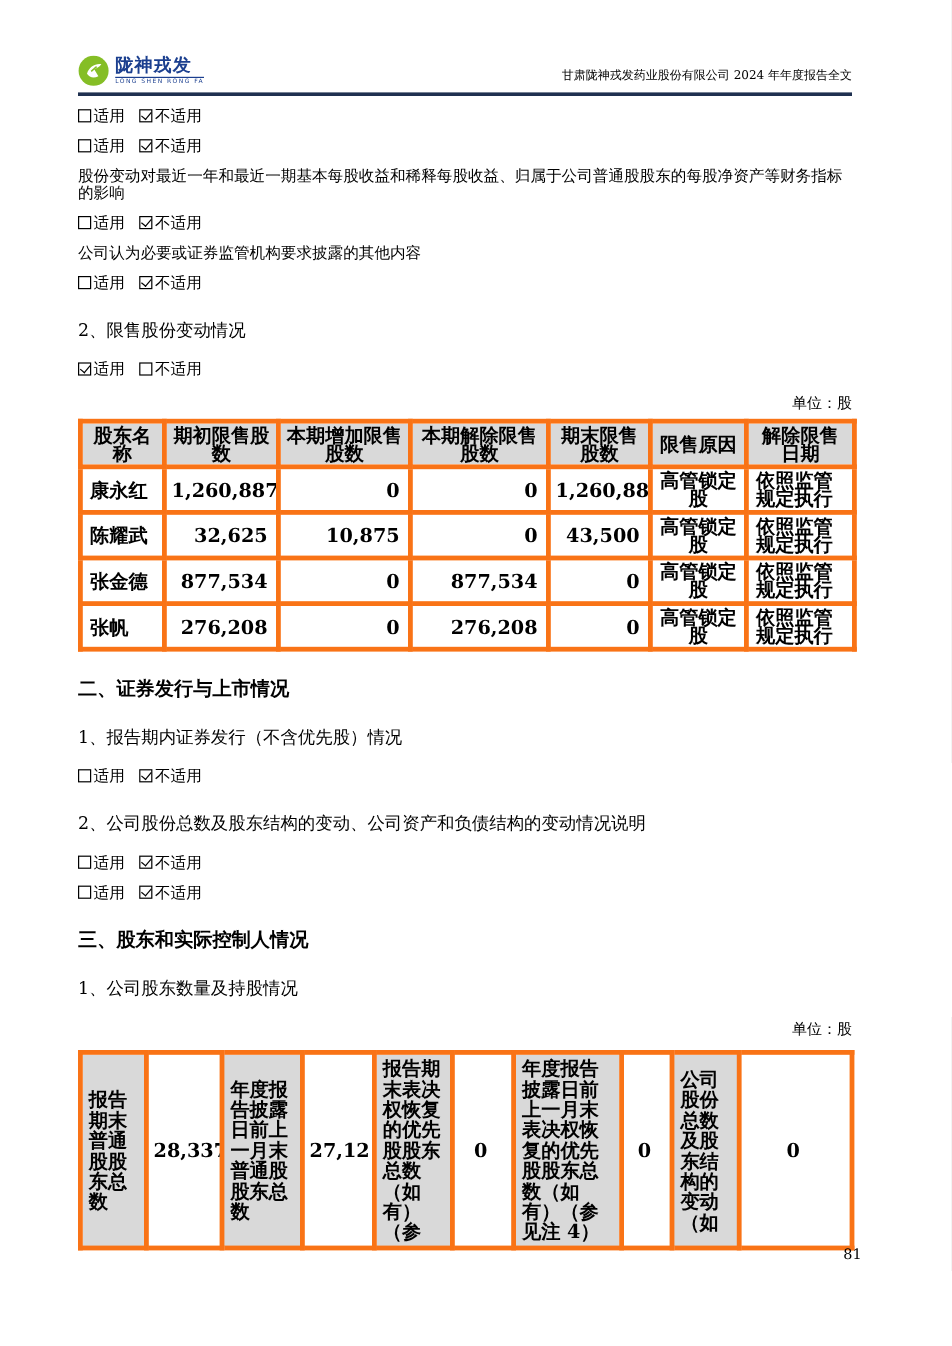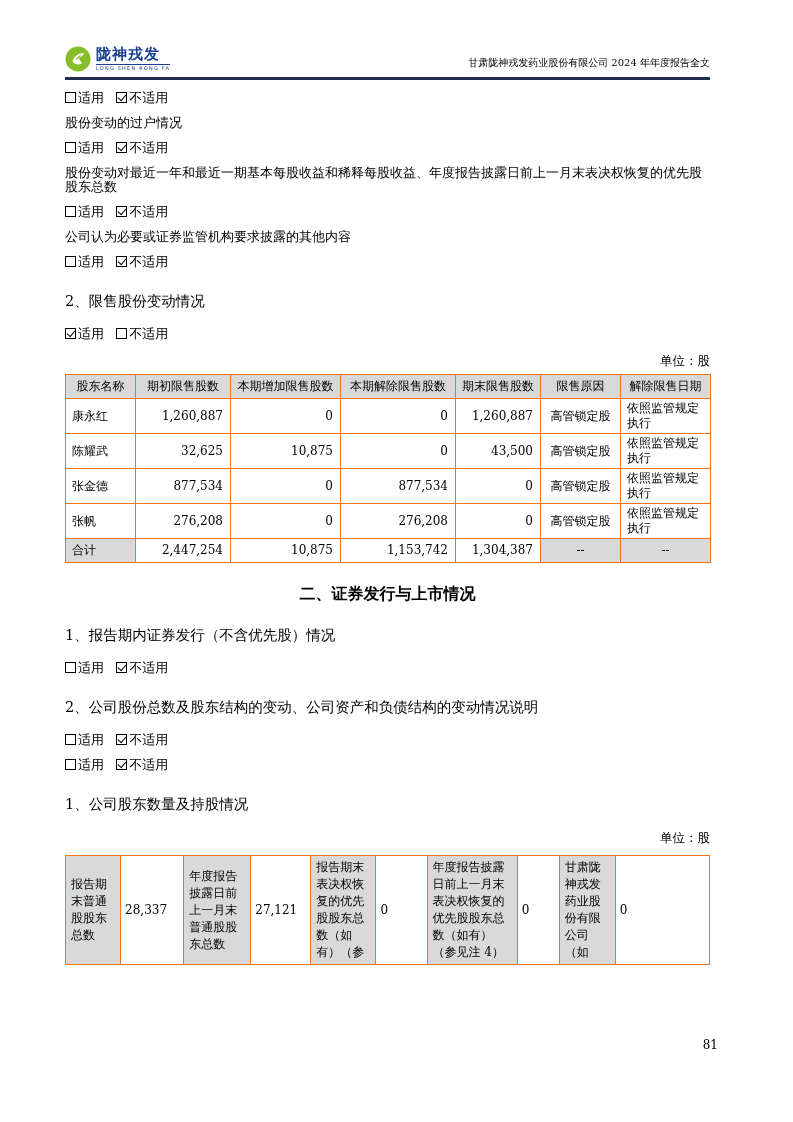--- a/index.html
+++ b/index.html
@@ -29,41 +29,41 @@
   .checkline { font-size:13px; line-height:14px; margin:11px 0; }
   .cbgroup { margin-right:8px; white-space:nowrap; }
   .cb { display:inline-block; width:11px; height:11px; border:1px solid #000;
         position:relative; vertical-align:-1px; margin-right:2px; background:#fff; }
   .cb.checked::after {
     content:""; position:absolute; left:1px; top:1px; width:7px; height:4px;
     border-left:1.6px solid #000; border-bottom:1.6px solid #000;
     transform:rotate(-50deg);
   }
   .sub-heading { font-size:14.5px; line-height:16px; margin:24px 0 18px; font-weight:normal; }
-  .sec-heading { font-size:16px;  line-height:18px; margin:22px 0 16px; font-weight:bold;text-align:center; }
+  .sec-heading { font-size:16px;  line-height:18px; margin:22px 0 16px; font-weight:bold; }
   .unit-line { font-size:12.5px; margin:12px 0 4px; text-align:right; }
 
   
   table { border-collapse:collapse; table-layout:fixed; width:100%; }
-  td, th { border:1px solid #f97316; font-size:12px; font-weight:normal;
+  td, th { border:4px solid #f97316; font-size:16px; font-weight:bold;
            padding:2px 4px; line-height:15px; overflow:hidden; }
   .t1 { margin-top:4px; }
   .t1 th { background:#d9d9d9; text-align:center; height:24px; }
   .t1 .c-name { text-align:left; padding-left:6px; }
   .t1 .c-num  { text-align:right; padding-right:7px; }
   .t1 .c-mid  { text-align:center; }
   .t1 .c-date { text-align:left; padding-left:6px; }
   .t1 tr.data-row td { height:33px; }
   .t1 tr.total-row td { height:24px; }
   .gray { background:#d9d9d9; }
 
   .t2 { margin-top:8px; }
   .t2 td { vertical-align:middle; }
   .t2 .lab { background:#d9d9d9; text-align:left; padding:3px 5px; line-height:17px; }
-  .t2 .val { text-align:left; padding-right:8px; }
+  .t2 .val { text-align:center; padding-right:8px; }
   .t2 tr td { height:106px; }
 
   .page-number { position:absolute; top:1038px; right:75px; font-size:12px; }
 </style>
 </head>
 <body>
 
 <div class="page">
   <div class="content">
 
@@ -80,28 +80,27 @@
         </div>
       </div>
       <div class="doc-title">甘肃陇神戎发药业股份有限公司 2024 年年度报告全文</div>
     </div>
 
     <p class="checkline">
       <span class="cbgroup"><span class="cb"></span><span>适用</span></span>
       <span class="cbgroup"><span class="cb checked"></span><span>不适用</span></span>
     </p>
 
-    <p class="bodyline">股份变动的过户情况</p>
-
-    <p class="checkline">
-      <span class="cbgroup"><span class="cb"></span><span>适用</span></span>
-      <span class="cbgroup"><span class="cb checked"></span><span>不适用</span></span>
-    </p>
-
-    <p class="bodyline">股份变动对最近一年和最近一期基本每股收益和稀释每股收益、年度报告披露日前上一月末表决权恢复的优先股股东总数</p>
+
+    <p class="checkline">
+      <span class="cbgroup"><span class="cb"></span><span>适用</span></span>
+      <span class="cbgroup"><span class="cb checked"></span><span>不适用</span></span>
+    </p>
+
+    <p class="bodyline">股份变动对最近一年和最近一期基本每股收益和稀释每股收益、归属于公司普通股股东的每股净资产等财务指标的影响</p>
 
     <p class="checkline">
       <span class="cbgroup"><span class="cb"></span><span>适用</span></span>
       <span class="cbgroup"><span class="cb checked"></span><span>不适用</span></span>
     </p>
 
     <p class="bodyline">公司认为必要或证券监管机构要求披露的其他内容</p>
 
     <p class="checkline">
       <span class="cbgroup"><span class="cb"></span><span>适用</span></span>
@@ -166,29 +165,20 @@
         </tr>
         <tr class="data-row">
           <td class="c-name">张帆</td>
           <td class="c-num">276,208</td>
           <td class="c-num">0</td>
           <td class="c-num">276,208</td>
           <td class="c-num">0</td>
           <td class="c-mid">高管锁定股</td>
           <td class="c-date">依照监管规定执行</td>
         </tr>
-        <tr class="total-row">
-          <td class="c-name gray">合计</td>
-          <td class="c-num">2,447,254</td>
-          <td class="c-num">10,875</td>
-          <td class="c-num">1,153,742</td>
-          <td class="c-num">1,304,387</td>
-          <td class="c-mid gray">--</td>
-          <td class="c-mid gray">--</td>
-        </tr>
       </tbody>
     </table>
 
     <h2 class="sec-heading">二、证券发行与上市情况</h2>
 
     <h3 class="sub-heading">1、报告期内证券发行（不含优先股）情况</h3>
     <p class="checkline">
       <span class="cbgroup"><span class="cb"></span><span>适用</span></span>
       <span class="cbgroup"><span class="cb checked"></span><span>不适用</span></span>
     </p>
@@ -197,20 +187,21 @@
     <p class="checkline">
       <span class="cbgroup"><span class="cb"></span><span>适用</span></span>
       <span class="cbgroup"><span class="cb checked"></span><span>不适用</span></span>
     </p>
 
     <p class="checkline">
       <span class="cbgroup"><span class="cb"></span><span>适用</span></span>
       <span class="cbgroup"><span class="cb checked"></span><span>不适用</span></span>
     </p>
 
+    <h2 class="sec-heading">三、股东和实际控制人情况</h2>
     <h3 class="sub-heading">1、公司股东数量及持股情况</h3>
 
     <p class="unit-line">单位：股</p>
 
     <table class="t2">
       <colgroup>
         <col style="width:55px">
           <col style="width:63px">
           <col style="width:67px">
           <col style="width:60px">
@@ -224,21 +215,21 @@
       <tbody>
         <tr>
           <td class="lab">报告期末普通股股东总数</td>
           <td class="val">28,337</td>
           <td class="lab">年度报告披露日前上一月末普通股股东总数</td>
           <td class="val">27,121</td>
           <td class="lab">报告期末表决权恢复的优先股股东总数（如有）（参</td>
           <td class="val">0</td>
           <td class="lab">年度报告披露日前上一月末表决权恢复的优先股股东总数（如有）（参见注 4）</td>
           <td class="val">0</td>
-          <td class="lab">甘肃陇神戎发药业股份有限公司（如</td>
+          <td class="lab">公司股份总数及股东结构的变动（如</td>
           <td class="val">0</td>
         </tr>
       </tbody>
     </table>
 
   </div>
 
   <div class="page-number">81</div>
 </div>
 

